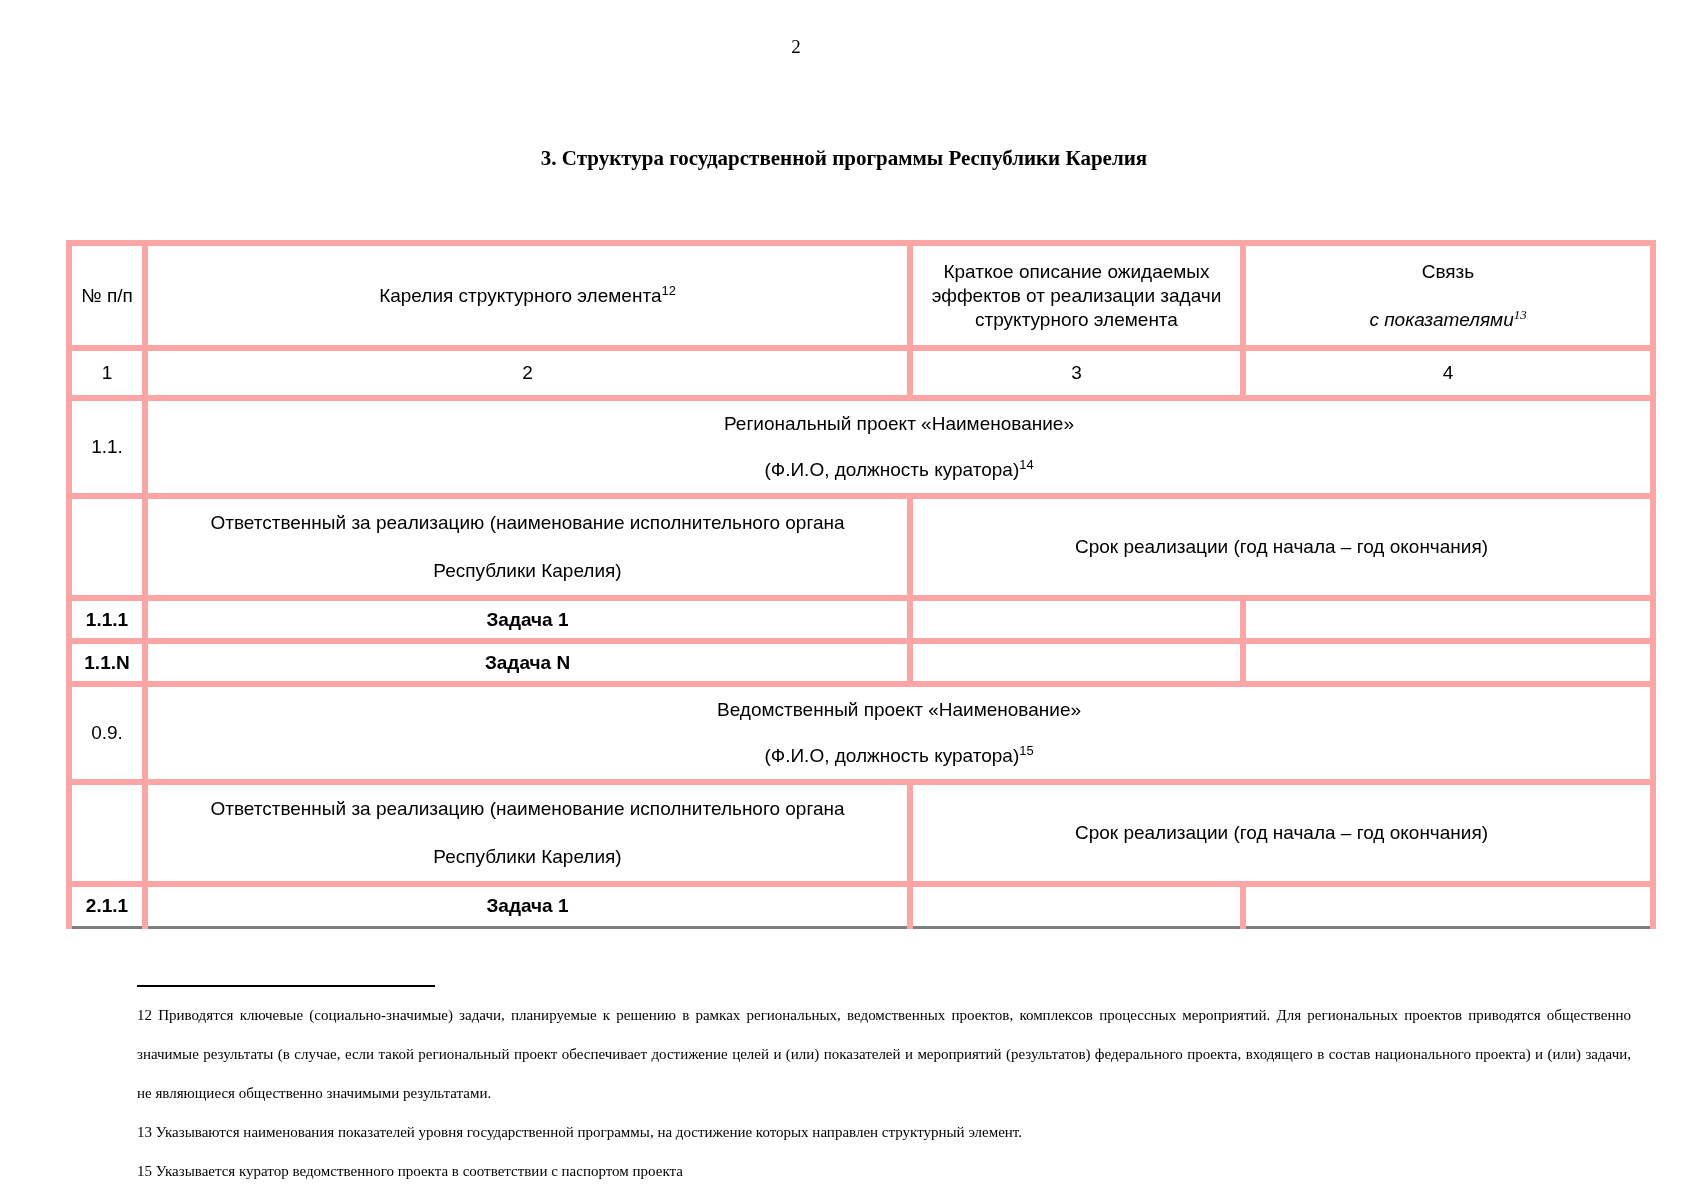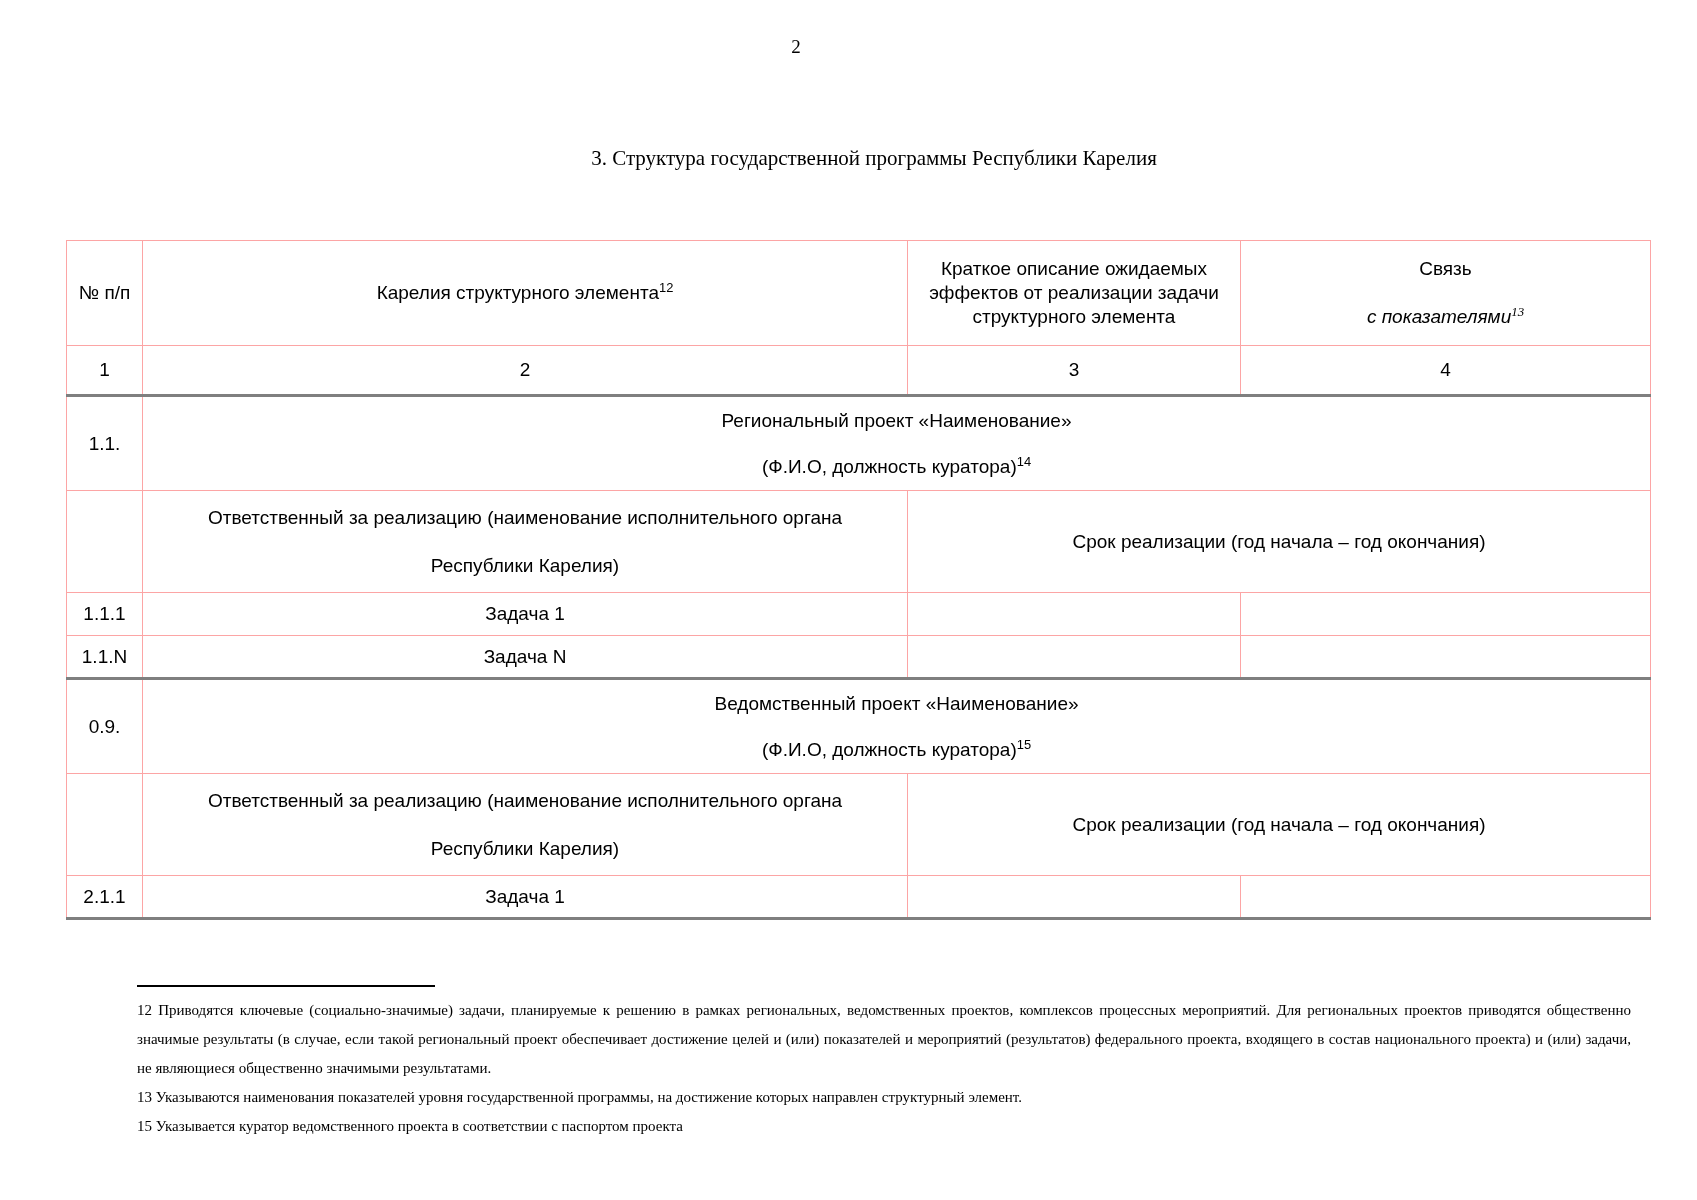--- a/index.html
+++ b/index.html
@@ -7,56 +7,56 @@
     width:1697px;height:1200px;background:#ffffff;color:#000000;
     font-family:"Liberation Sans",sans-serif;position:relative;overflow:hidden;
   }
   .serif{font-family:"Liberation Serif",serif;}
 
   .page-number-wrap{
     position:absolute;top:36px;left:66px;width:1460px;text-align:center;
     font-family:"Liberation Serif",serif;font-size:19px;
   }
   .doc-title{
-    position:absolute;top:146px;left:82px;width:1584px;text-align:center;
-    font-family:"Liberation Serif",serif;font-size:21px;
+    position:absolute;top:146px;left:52px;width:1584px;text-align:center;
+    font-family:"Liberation Serif",serif;font-size:21px;font-weight:bold;
   }
 
   table.structure{
     position:absolute;top:240px;left:66px;width:1584px;
     border-collapse:collapse;table-layout:fixed;
   }
   table.structure td{
-    border:1px solid #fca5a5;padding:0;text-align:center;vertical-align:middle;
+    border:6px solid #fca5a5;padding:0;text-align:center;vertical-align:middle;
     font-size:19px;line-height:24px;overflow:hidden;
   }
   col.c1{width:76px;} col.c2{width:765px;} col.c3{width:333px;} col.c4{width:410px;}
 
   tr.r-header{height:105px;}
   tr.r-nums{height:50px;}
   tr.r-project{height:95px;}
   tr.r-resp{height:102px;}
-  tr.r-task{height:43px;}
+  tr.r-task{height:43px;font-weight:bold;}
 
   tr.section-end td{border-bottom:3px solid #7f7f7f;}
 
   td.lh33{line-height:33px;}
   .gap24{margin-top:24px;font-style:italic;}
   td.t{vertical-align:top;padding-top:5px;}
   td.topnum{vertical-align:top;padding-top:4px;}
   .proj div{line-height:46px;}
   .resp div{line-height:48px;}
   sup{font-size:0.68em;line-height:0;}
 
   .footnotes{
     position:absolute;top:985px;left:137px;width:1494px;
     font-family:"Liberation Serif",serif;font-size:15px;
   }
   .fn-sep{width:298px;border-top:2px solid #000000;margin-bottom:9px;}
-  .footnotes p{margin:0;line-height:29px;text-align:justify;}
+  .footnotes p{margin:0;line-height:39px;text-align:justify;}
 </style>
 </head>
 <body>
 
 <div class="page-number-wrap">
   <span>2</span>
 </div>
 
 <div class="doc-title">3. Структура государственной программы Республики Карелия</div>
 

